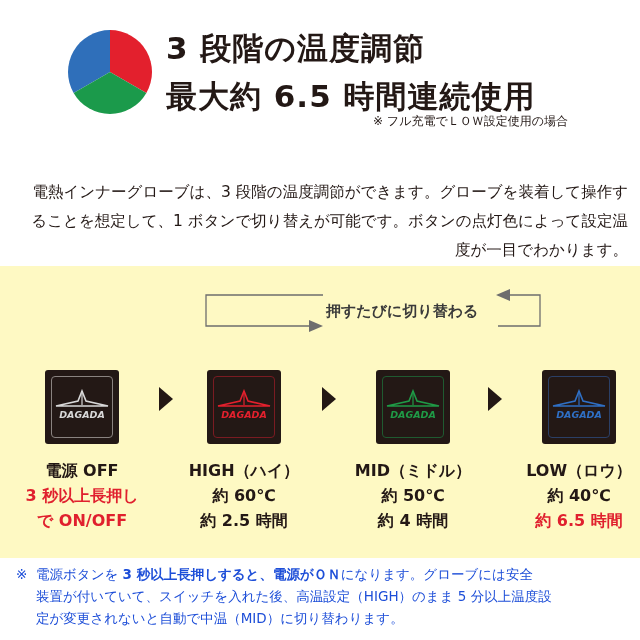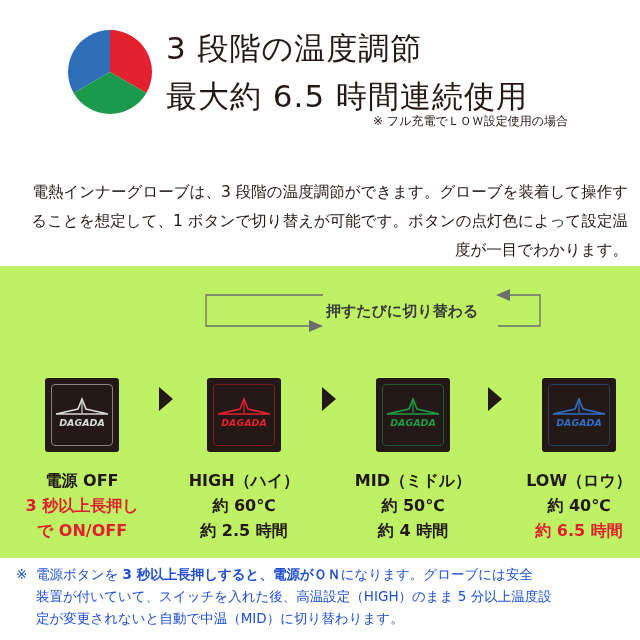--- a/index.html
+++ b/index.html
@@ -1,33 +1,33 @@
 <!DOCTYPE html>
 <html><head>
   <meta charset="utf-8">
   <style>
     * { margin: 0; padding: 0; box-sizing: border-box; }
     html, body { width: 640px; height: 640px; background: #ffffff; overflow: hidden; }
     body { position: relative; font-family: "DejaVu Sans", "Liberation Sans", sans-serif; color: #231815; }
 
     .pie { position: absolute; left: 68px; top: 30px; width: 84px; height: 84px; }
 
-    .headline { position: absolute; left: 166px; top: 28px; font-size: 31px; font-weight: normal; line-height: 40px; letter-spacing: 1px; color: #231815; white-space: nowrap; }
+    .headline { position: absolute; left: 166px; top: 28px; font-size: 31px; font-weight: bold; line-height: 40px; letter-spacing: 1px; color: #231815; white-space: nowrap; }
     .headline .line2 { margin-top: 8px; }
     .headline-note { position: absolute; right: 72px; top: 113px; font-size: 12px; color: #231815; white-space: nowrap; }
 
     .intro { position: absolute; left: 18px; top: 178px; width: 610px; font-size: 15.5px; line-height: 29px; color: #231815; text-align: right; }
 
-    .panel { position: absolute; left: 0; top: 266px; width: 640px; height: 292px; background: #bef264; }
+    .panel { position: absolute; left: 0; top: 266px; width: 640px; height: 292px; background: #fef9c3; }
 
     .cycle { position: absolute; left: 0; top: 0; width: 640px; height: 80px; }
     .cycle-label { position: absolute; left: 326px; top: 36px; font-size: 15px; font-weight: bold; color: #3a3a3a; white-space: nowrap; }
 
     .stage { position: absolute; top: 96px; width: 150px; text-align: center; }
-    .btn-tile { display: block; margin: 16px auto; width: 74px; height: 74px; background: #231815; border-radius: 3px; position: relative; }
+    .btn-tile { display: block; margin: 8px auto; width: 74px; height: 74px; background: #231815; border-radius: 3px; position: relative; }
     .btn-tile .ring { position: absolute; left: 6px; top: 6px; right: 6px; bottom: 6px; border: 1.5px solid; border-radius: 4px; }
     .btn-tile svg { position: absolute; left: 7px; top: 19px; }
 
     .stage-text { margin-top: 14px; font-size: 16px; font-weight: bold; line-height: 25px; color: #231815; }
     .red { color: #e0202e; }
 
     .arrow { position: absolute; top: 121px; width: 0; height: 0; border-top: 12px solid transparent; border-bottom: 12px solid transparent; border-left: 14px solid #231815; }
 
     .note { position: absolute; left: 16px; top: 563px; width: 620px; font-size: 13.5px; line-height: 22px; color: #1d4ed8; }
     .note .mark { display: inline-block; width: 20px; }

